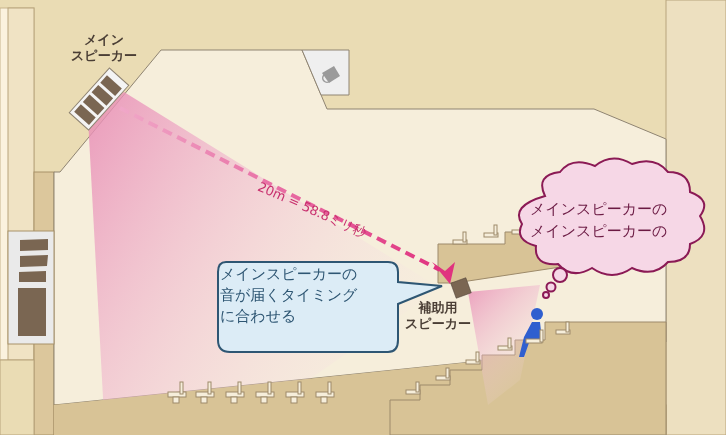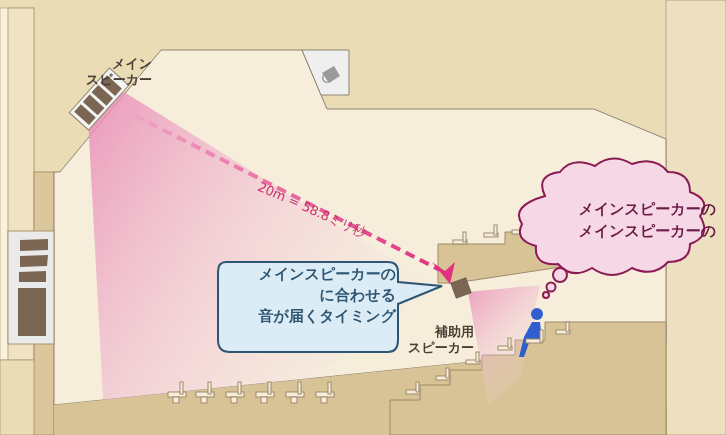--- a/index.html
+++ b/index.html
@@ -1,19 +1,19 @@
 <!DOCTYPE html>
 <html><head>
 <meta charset="utf-8">
 <style>
   html, body { margin: 0; padding: 0; background: #eadcb4; }
   body { width: 726px; height: 435px; overflow: hidden; position: relative; font-family: "DejaVu Sans", "Liberation Sans", sans-serif; }
   #stage { position: absolute; left: 0; top: 0; width: 726px; height: 435px; }
-  .label { position: absolute; color: #4a3e35; font-weight: bold; font-size: 13px; text-align: right; line-height: 16px; white-space: nowrap; margin-top: 24px; }
-  .callout { position: absolute; font-weight: bold; text-align: right; white-space: nowrap; }
+  .label { position: absolute; color: #4a3e35; font-weight: bold; font-size: 13px; text-align: center; line-height: 16px; white-space: nowrap; }
+  .callout { position: absolute; font-weight: normal; text-align: left; white-space: nowrap; }
   #blue-callout-text { left: 220px; top: 264px; width: 176px; color: #2e5673; font-size: 15px; line-height: 21px; }
   #cloud-text { left: 530px; top: 198px; width: 186px; color: #6b1a43; font-size: 15px; line-height: 22px; }
   #distance-label { position: absolute; left: 262px; top: 178px; color: #c8306e; font-size: 13px; transform: rotate(24deg); transform-origin: left top; white-space: nowrap; }
 </style>
 </head>
 <body>
 
 <svg id="stage" viewBox="0 0 726 435" xmlns="http://www.w3.org/2000/svg">
   <defs>
     <linearGradient id="beamMain" x1="0" y1="0" x2="1" y2="0.6">
@@ -179,20 +179,20 @@
 
 <div class="label" style="left:402px; top:300px; width:72px;">
   <div>補助用</div>
   <div>スピーカー</div>
 </div>
 
 <div id="distance-label">20m = 58.8ミリ秒</div>
 
 <div id="blue-callout-text" class="callout">
   <div>メインスピーカーの</div>
+  <div>音が届くタイミング</div>
   <div>に合わせる</div>
-  <div>音が届くタイミング</div>
 </div>
 
 <div id="cloud-text" class="callout">
   <div>メインスピーカーの</div>
   <div>メインスピーカーの</div>
 </div>
 
 </body></html>

